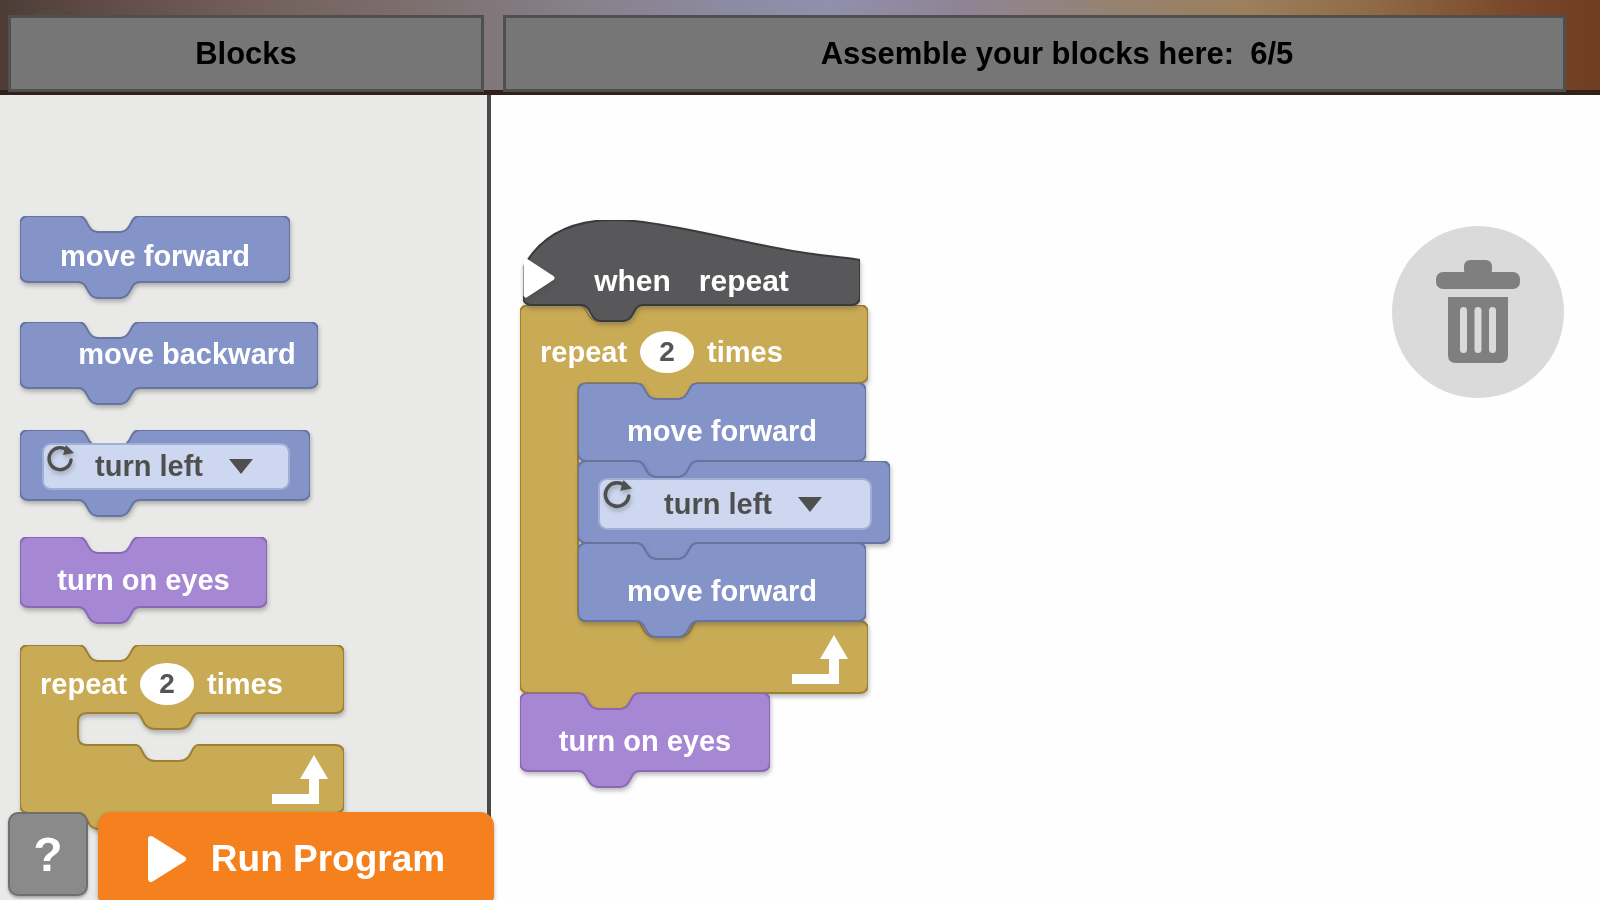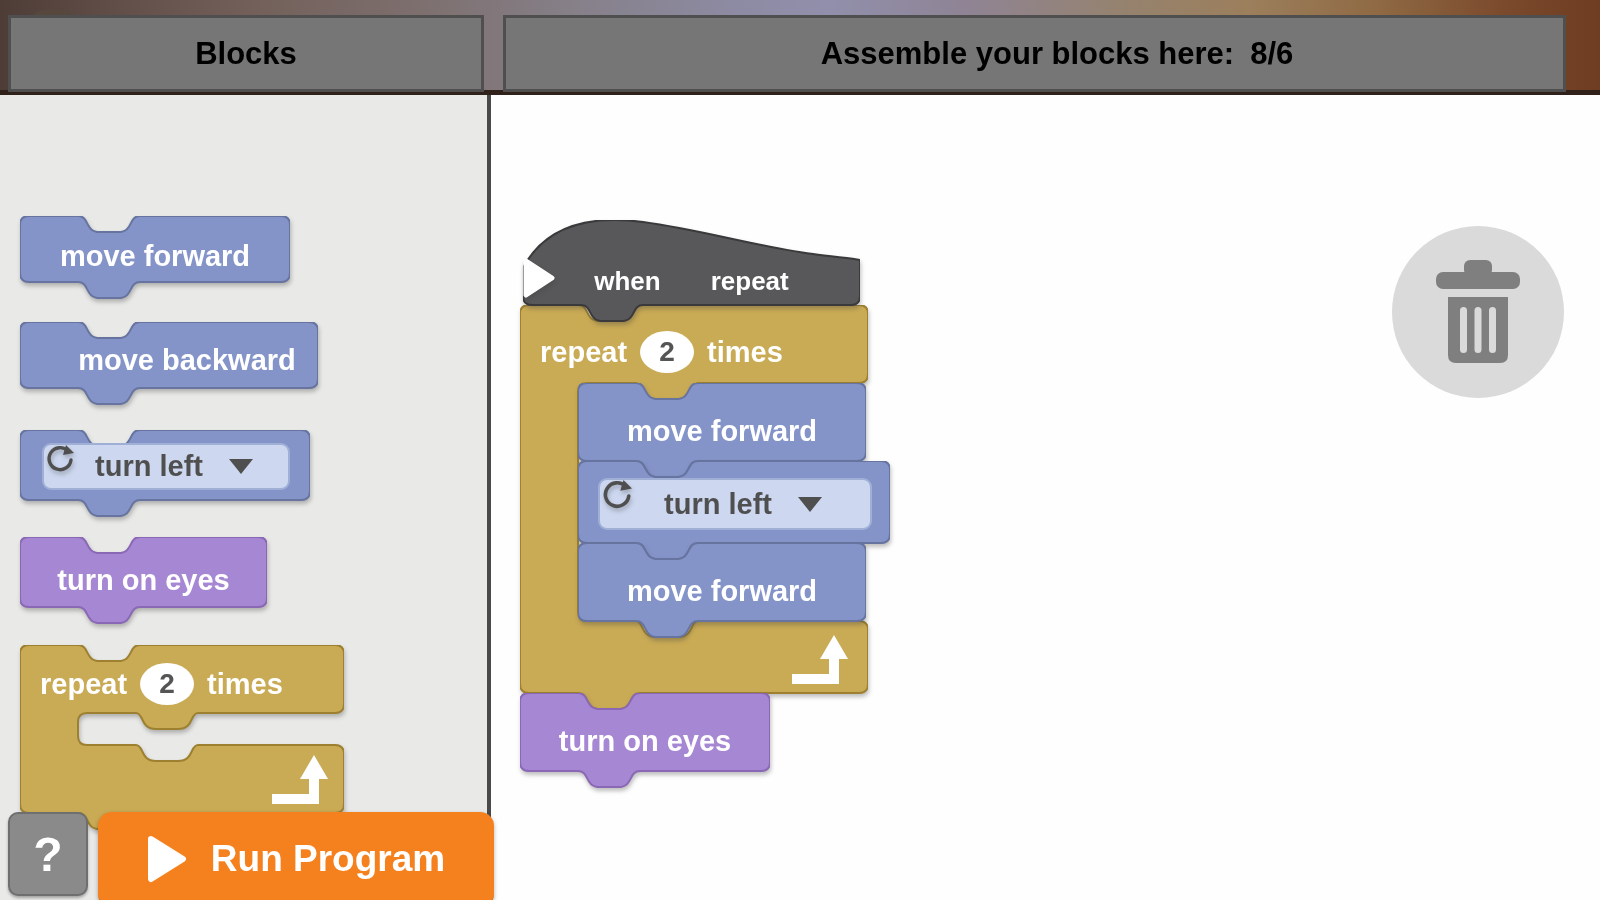--- a/index.html
+++ b/index.html
@@ -104,35 +104,35 @@
     </div>
   </div>
 
   <div class="abs left-panel"></div>
   <div class="abs right-panel"></div>
   <div class="abs divider"></div>
 
   <div class="abs panel-header hdr-left">Blocks</div>
   <div class="abs panel-header hdr-right" style="left:503px;">
     <span>Assemble your blocks here:</span>
-    <span>8/6</span>
+    <span>6/5</span>
   </div>
 
   <div class="blk" style="left:20px;top:216px;width:270px;height:84px;">
     <svg width="270" height="86">
         <path d="M 9,0 L 58,0 C 70,0 64,16 80,16 L 98,16 C 114,16 108,0 120,0 L 261,0 Q 270,0 270,9 L 270,57 Q 270,66 261,66 L 120,66 C 108,66 114,82 98,82 L 80,82 C 64,82 70,66 58,66 L 9,66 Q 0,66 0,57 L 0,9 Q 0,0 9,0 Z" fill="#8494c9" stroke="#66749f" stroke-width="2"></path>
       </svg>
     <div class="blabel center" style="top:14px;height:52px;">move forward</div>
   </div>
 
   <div class="blk" style="left:20px;top:322px;width:298px;height:84px;">
     <svg width="298" height="86">
         <path d="M 9,0 L 58,0 C 70,0 64,16 80,16 L 98,16 C 114,16 108,0 120,0 L 289,0 Q 298,0 298,9 L 298,57 Q 298,66 289,66 L 120,66 C 108,66 114,82 98,82 L 80,82 C 64,82 70,66 58,66 L 9,66 Q 0,66 0,57 L 0,9 Q 0,0 9,0 Z" fill="#8494c9" stroke="#66749f" stroke-width="2"></path>
       </svg>
-    <div class="blabel center" style="top:12px;height:52px;margin-left:36px;">move backward</div>
+    <div class="blabel center" style="top:6px;height:52px;margin-left:36px;">move backward</div>
   </div>
 
   <div class="blk" style="left:20px;top:430px;width:290px;height:88px;">
     <svg width="290" height="90">
         <path d="M 9,0 L 58,0 C 70,0 64,16 80,16 L 98,16 C 114,16 108,0 120,0 L 281,0 Q 290,0 290,9 L 290,61 Q 290,70 281,70 L 120,70 C 108,70 114,86 98,86 L 80,86 C 64,86 70,70 58,70 L 9,70 Q 0,70 0,61 L 0,9 Q 0,0 9,0 Z" fill="#8494c9" stroke="#66749f" stroke-width="2"></path>
       </svg>
     <div class="dropdown abs" style="left:22px;top:13px;width:248px;height:47px;">
       <span>
         <svg width="30" height="30" viewBox="0 0 30 30">
             <path d="M 24,6 A 11,11 0 1 0 27,15" fill="none" stroke="#4f4f4f" stroke-width="3.4" stroke-linecap="round"></path>
@@ -204,21 +204,21 @@
     <svg width="288" height="98">
         <path d="M 9,0 L 58,0 C 70,0 64,16 80,16 L 98,16 C 114,16 108,0 120,0 L 279,0 Q 288,0 288,9 L 288,69 Q 288,78 279,78 L 120,78 C 108,78 114,94 98,94 L 80,94 C 64,94 70,78 58,78 L 9,78 Q 0,78 0,69 L 0,9 Q 0,0 9,0 Z" fill="#8494c9" stroke="#66749f" stroke-width="2"></path>
       </svg>
     <div class="blabel center" style="top:18px;height:60px;">move forward</div>
   </div>
 
   <div class="blk" style="left:523px;top:220px;width:337px;height:103px;">
     <svg width="337" height="105">
       <path d="M 0,48 C 20,10 60,-6 120,2 C 180,10 230,26 290,34 C 310,37 330,38 337,40 L 337,76 Q 337,85 328,85 L 120,85 C 108,85 114,101 98,101 L 80,101 C 64,101 70,85 58,85 L 9,85 Q 0,85 0,76 Z" fill="#58585a" stroke="#3a3a3c" stroke-width="2"></path>
     </svg>
-    <div class="blabel center" style="top:38px;height:46px;gap:25px;font-size:26px;">
+    <div class="blabel center" style="top:38px;height:46px;gap:14px;font-size:30px;">
       <span>when</span>
       <span>
         <svg width="32" height="40" viewBox="0 0 32 40" style="display:block;">
             <polygon points="3,3 29,20 3,37" fill="#fff" stroke="#fff" stroke-width="5" stroke-linejoin="round"></polygon>
           </svg>
       </span>
       <span>repeat</span>
     </div>
   </div>
 

